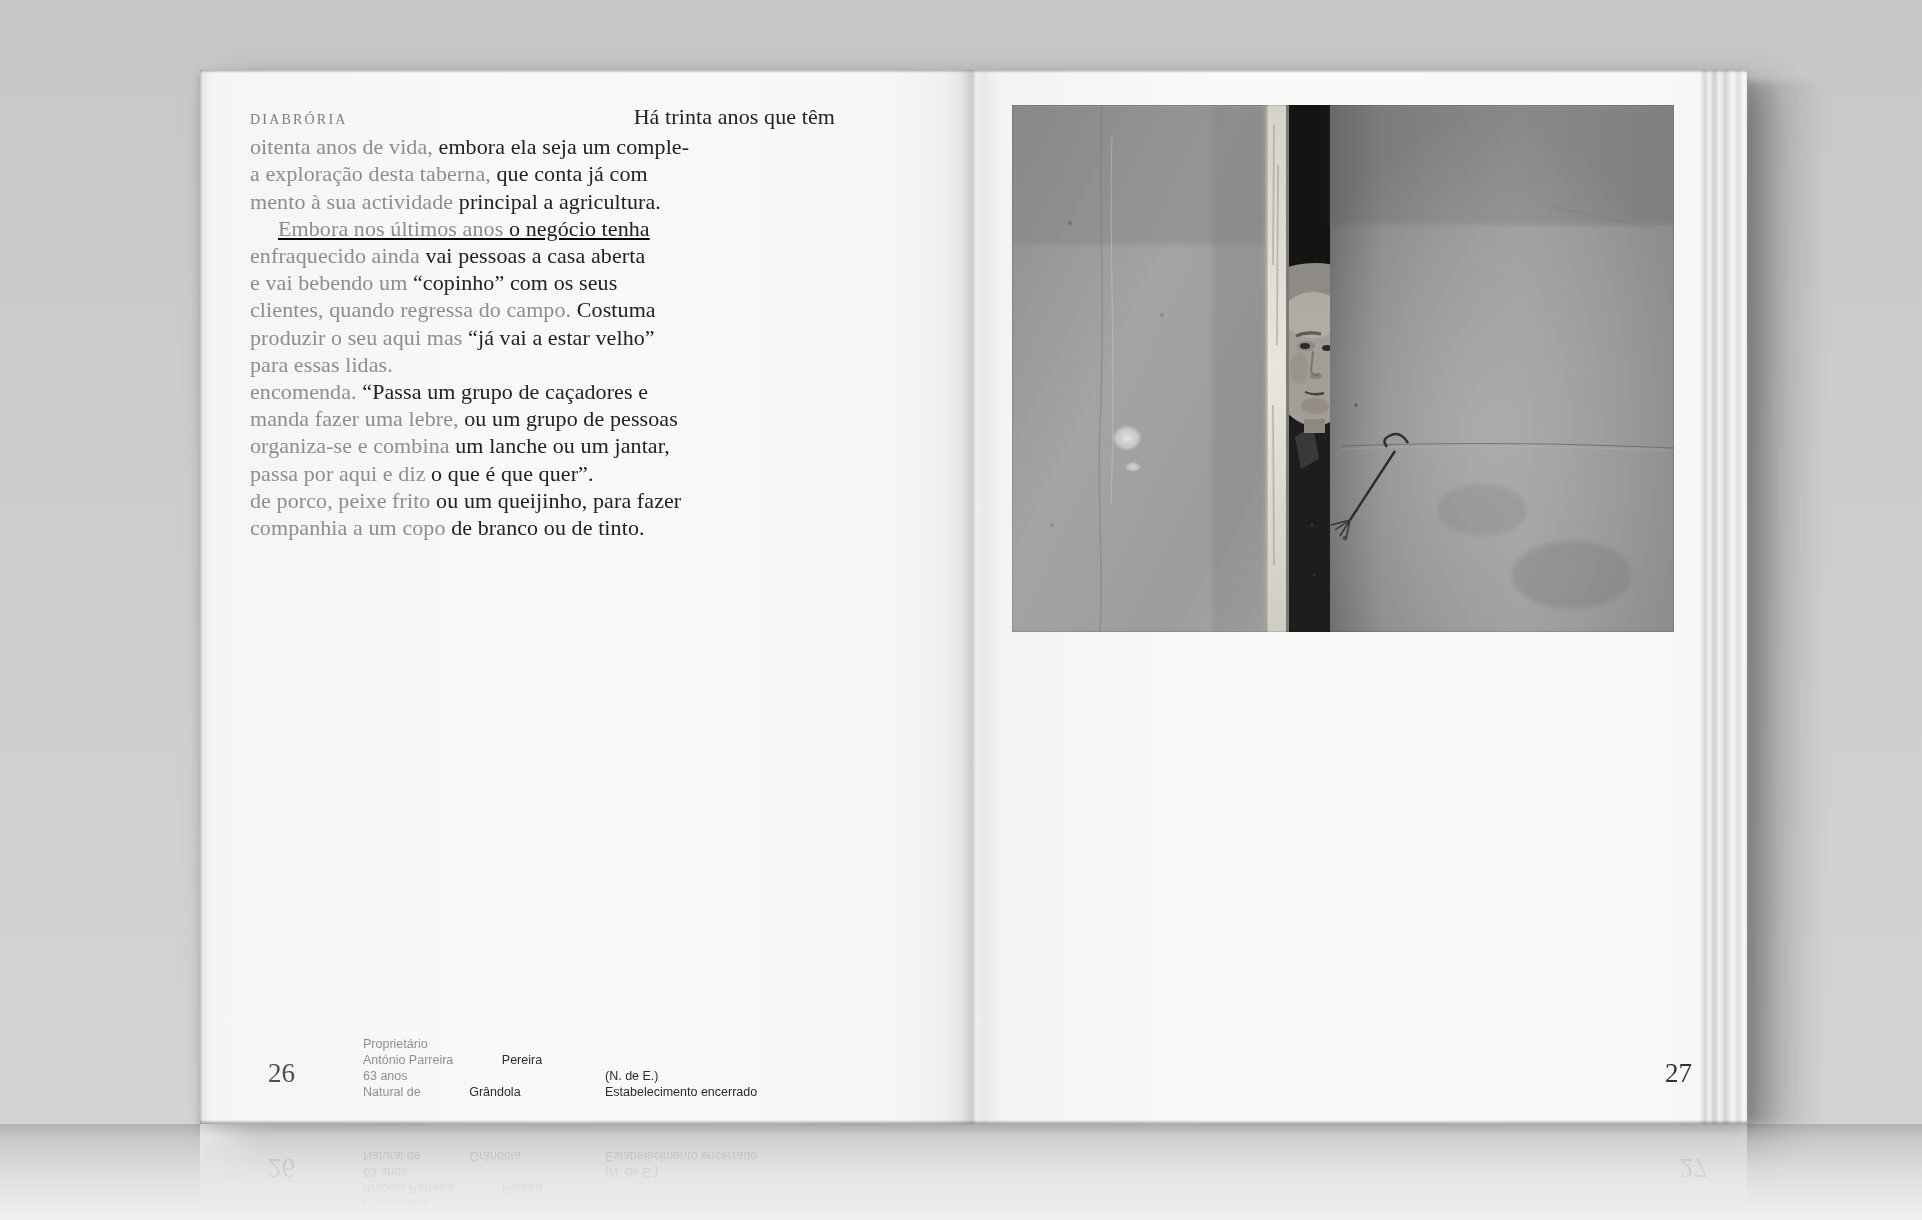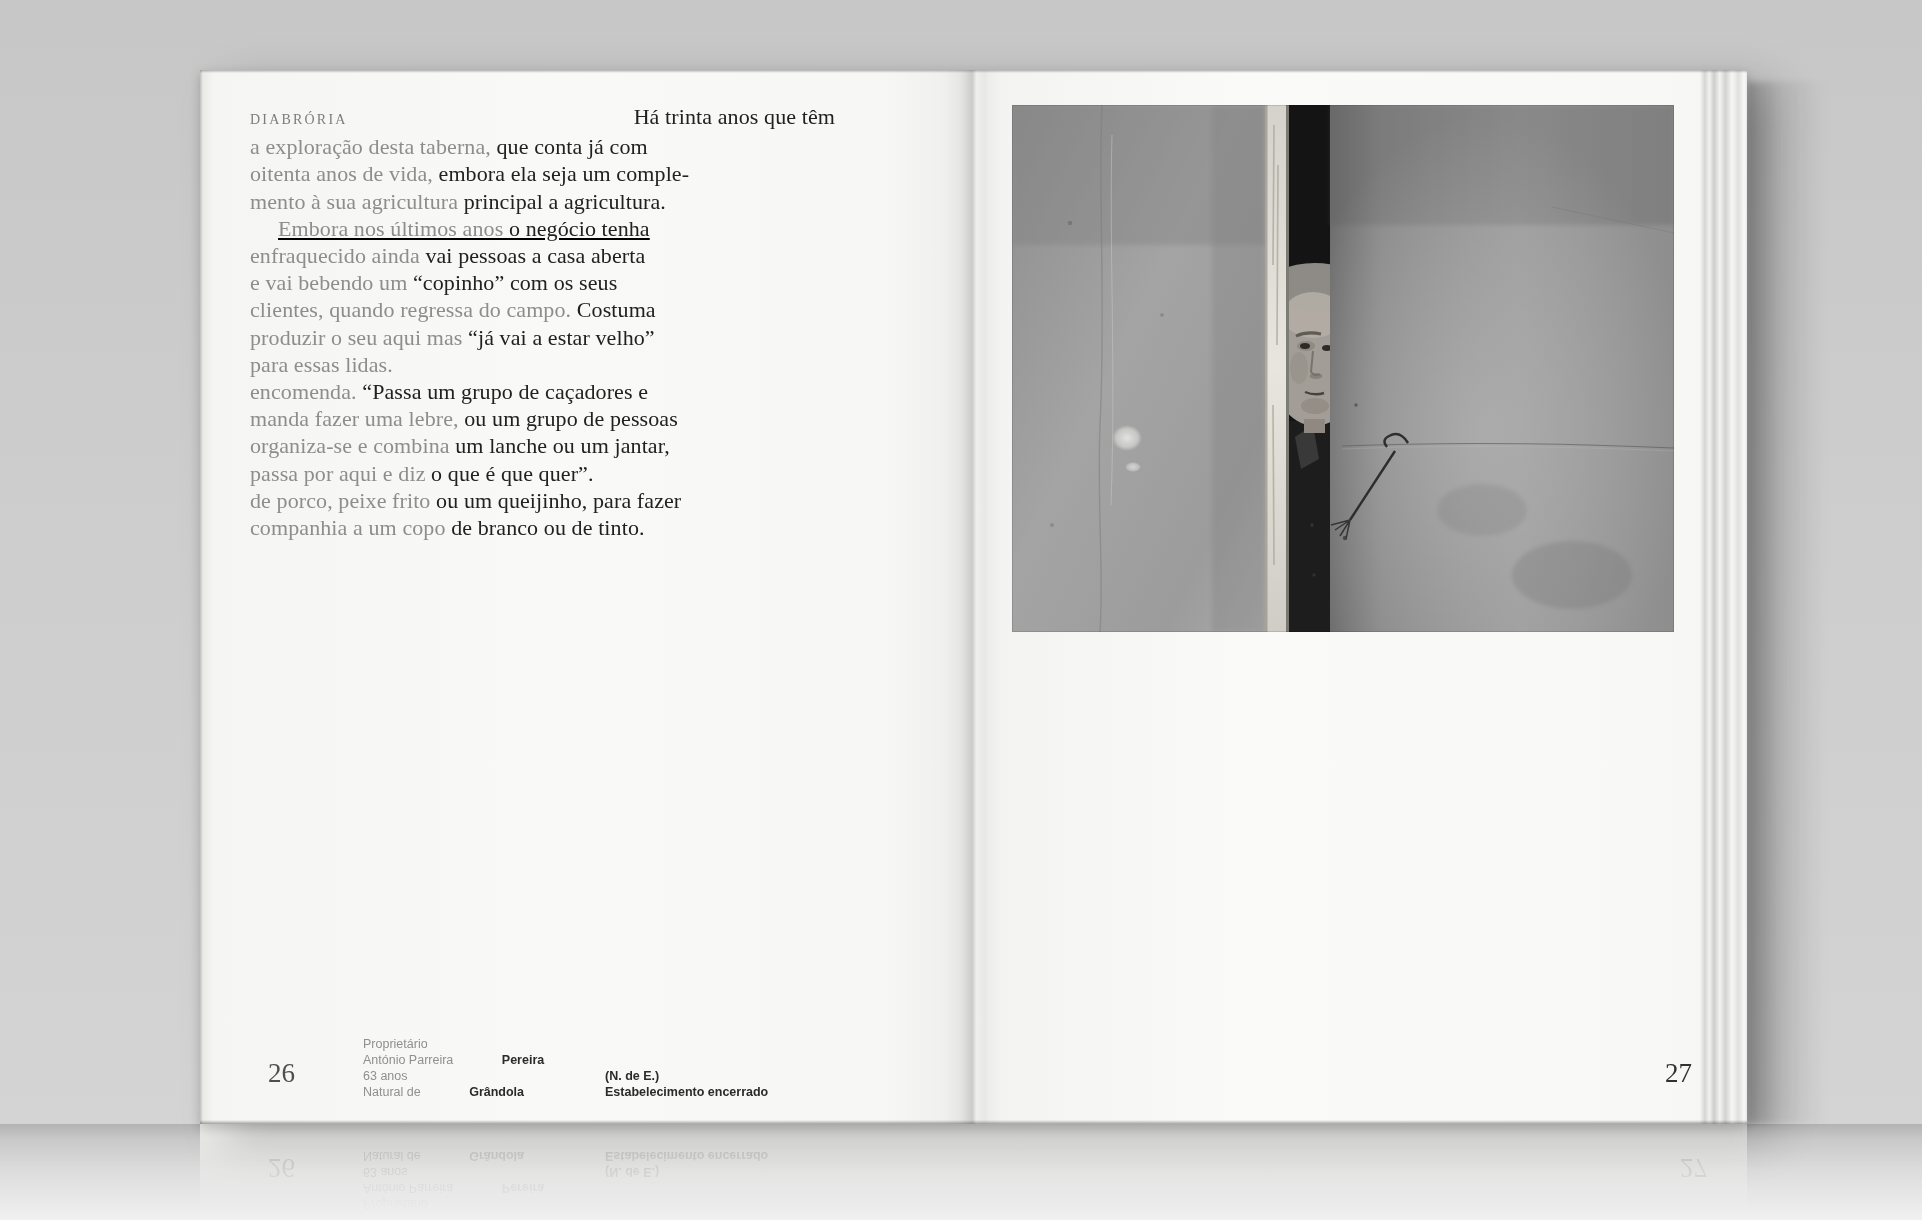--- a/index.html
+++ b/index.html
@@ -42,21 +42,21 @@
   .bline.ind{padding-left:28px;text-decoration:underline;}
   .bline.first{display:flex;justify-content:space-between;align-items:baseline;}
   .shead{font-size:14px;letter-spacing:2.2px;color:#7c7c7c;font-weight:normal;}
   .sg{color:#8d8d8d;}
   .sb{color:#212121;}
   
   .caption{position:absolute;font-family:"Liberation Sans",sans-serif;font-size:12.5px;line-height:16px;white-space:pre;}
   .cap-owner{left:163px;top:966px;}
   .cap-note{left:360px;top:998px;}
   .cg{color:#8f8f8f;}
-  .cb{color:#2b2b2b;font-weight:bold;padding-left:45px;}
+  .cb{color:#2b2b2b;font-weight:normal;padding-left:45px;}
   
   .pagenum{position:absolute;font-size:27px;font-family:"Liberation Serif",serif;margin-left:15px;}
   .pn-left{left:53px;top:988px;color:#4f4f4f;}
   .pn-right{right:55px;top:988px;color:#323232;}
   
   .photo{position:absolute;left:812px;top:35px;width:662px;height:527px;box-shadow:0 0 0 1px rgba(0,0,0,.08) inset;}
   
   .r-owner{position:absolute;left:363px;top:24px;}
   .r-note{position:absolute;left:560px;top:24px;}
   .r-26{position:absolute;left:253px;top:28px;}
@@ -70,23 +70,23 @@
   <div class="floor"></div>
   <div class="page-reflection-glow"></div>
   <div class="shadow-right"></div>
 
   <div class="book">
     <div class="page page-left">
       <div class="left-edge"></div>
 
       <div class="body-text">
           <div class="bline first"><span class="shead">DIABRÓRIA</span><span><span class="sb">Há trinta anos que têm</span></span></div>
+          <div class="bline"><span class="sg">oitenta anos de vida, </span><span class="sb">embora ela seja um comple-</span></div>
           <div class="bline"><span class="sg">a exploração desta taberna, </span><span class="sb">que conta já com</span></div>
-          <div class="bline"><span class="sg">oitenta anos de vida, </span><span class="sb">embora ela seja um comple-</span></div>
-          <div class="bline"><span class="sg">mento à sua agricultura </span><span class="sb">principal a agricultura.</span></div>
+          <div class="bline"><span class="sg">mento à sua actividade </span><span class="sb">principal a agricultura.</span></div>
           <div class="bline ind"><span class="sg">Embora nos últimos anos </span><span class="sb">o negócio tenha</span></div>
           <div class="bline"><span class="sg">enfraquecido ainda </span><span class="sb">vai pessoas a casa aberta</span></div>
           <div class="bline"><span class="sg">e vai bebendo um </span><span class="sb">“copinho” com os seus</span></div>
           <div class="bline"><span class="sg">clientes, quando regressa do campo. </span><span class="sb">Costuma</span></div>
           <div class="bline"><span class="sg">produzir o seu aqui mas </span><span class="sb">“já vai a estar velho”</span></div>
           <div class="bline"><span class="sg">para essas lidas.</span></div>
           <div class="bline"><span class="sg">encomenda. </span><span class="sb">“Passa um grupo de caçadores e</span></div>
           <div class="bline"><span class="sg">manda fazer uma lebre, </span><span class="sb">ou um grupo de pessoas</span></div>
           <div class="bline"><span class="sg">organiza-se e combina </span><span class="sb">um lanche ou um jantar,</span></div>
           <div class="bline"><span class="sg">passa por aqui e diz </span><span class="sb">o que é que quer”.</span></div>

